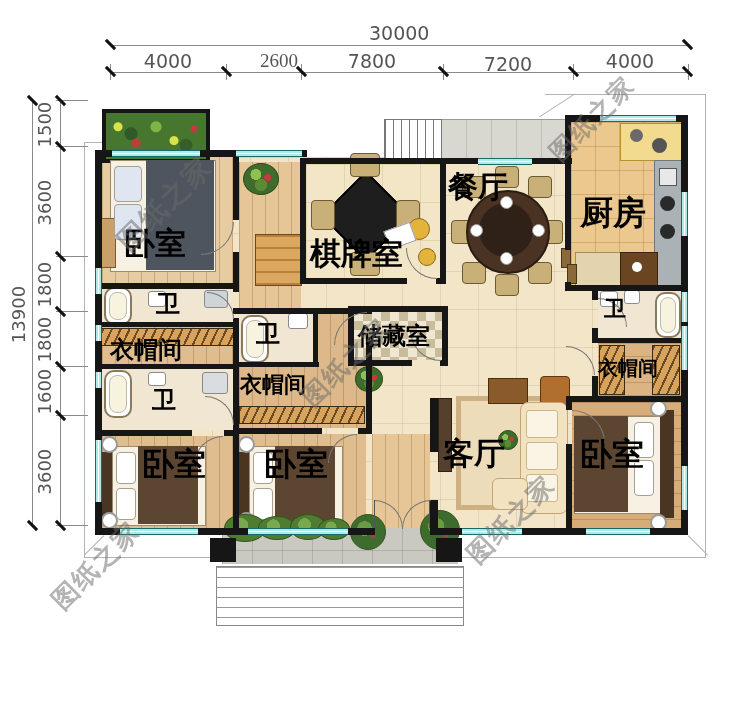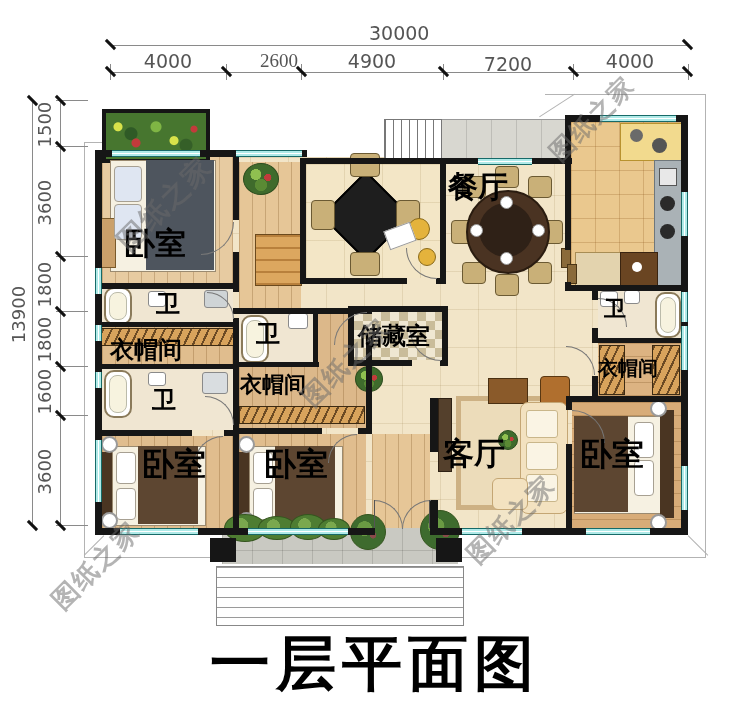--- a/index.html
+++ b/index.html
@@ -58,21 +58,21 @@
   <div class="dim-line" style="left:573px;top:64px;width:1px;height:16px;"></div>
   <div class="dim-line" style="left:688px;top:64px;width:1px;height:16px;"></div>
   <div class="tick" style="left:104px;top:70px;"></div>
   <div class="tick" style="left:220px;top:70px;"></div>
   <div class="tick" style="left:295px;top:70px;"></div>
   <div class="tick" style="left:437px;top:70px;"></div>
   <div class="tick" style="left:567px;top:70px;"></div>
   <div class="tick" style="left:681px;top:70px;"></div>
   <div class="dim-text" style="left:133px;top:50px;width:70px;text-align:center;">4000</div>
   <div class="dim-text" style="left:228px;top:50px;width:70px;text-align:right;font-family:Liberation Serif, serif;">2600</div>
-  <div class="dim-text" style="left:337px;top:50px;width:70px;text-align:center;">4900</div>
+  <div class="dim-text" style="left:337px;top:50px;width:70px;text-align:center;">7800</div>
   <div class="dim-text" style="left:473px;top:53px;width:70px;text-align:center;">7200</div>
   <div class="dim-text" style="left:595px;top:50px;width:70px;text-align:center;">4000</div>
 
   <div class="dim-line" style="left:32px;top:100px;width:1px;height:425px;"></div>
   <div class="tick" style="left:26px;top:99px;"></div>
   <div class="tick" style="left:26px;top:524px;"></div>
   <div class="dim-text-v" style="left:-20px;top:304px;width:76px;">13900</div>
 
   <div class="dim-line" style="left:60px;top:100px;width:1px;height:425px;"></div>
   <div class="dim-line" style="left:56px;top:100px;width:32px;height:1px;"></div>
@@ -330,28 +330,29 @@
   <div class="abs" style="left:216px;top:566px;width:246px;height:58px;background:repeating-linear-gradient(to bottom,#9a9a9a 0 1px,#ffffff 1px 10px);border:1px solid #888;z-index:1;"></div>
 
   <div class="label" style="left:124px;top:228px;font-size:31px;">卧室</div>
   <div class="label" style="left:156px;top:292px;font-size:24px;">卫</div>
   <div class="label" style="left:110px;top:338px;font-size:24px;">衣帽间</div>
   <div class="label" style="left:152px;top:388px;font-size:24px;">卫</div>
   <div class="label" style="left:142px;top:448px;font-size:32px;">卧室</div>
   <div class="label" style="left:256px;top:322px;font-size:24px;">卫</div>
   <div class="label" style="left:240px;top:374px;font-size:22px;">衣帽间</div>
   <div class="label" style="left:264px;top:448px;font-size:32px;">卧室</div>
+  <div class="label" style="left:310px;top:238px;font-size:31px;">棋牌室</div>
   <div class="label" style="left:448px;top:172px;font-size:30px;">餐厅</div>
+  <div class="label" style="left:580px;top:196px;font-size:33px;">厨房</div>
   <div class="label" style="left:358px;top:324px;font-size:24px;">储藏室</div>
   <div class="label" style="left:443px;top:438px;font-size:31px;">客厅</div>
   <div class="label" style="left:604px;top:298px;font-size:22px;">卫</div>
   <div class="label" style="left:598px;top:358px;font-size:20px;">衣帽间</div>
   <div class="label" style="left:580px;top:438px;font-size:32px;">卧室</div>
 
   <div class="wm" style="left:105px;top:185px;font-size:28px;">图纸之家</div>
   <div class="wm" style="left:538px;top:102px;font-size:25px;">图纸之家</div>
   <div class="wm" style="left:290px;top:345px;font-size:26px;">图纸之家</div>
   <div class="wm" style="left:40px;top:548px;font-size:26px;">图纸之家</div>
   <div class="wm" style="left:455px;top:502px;font-size:26px;">图纸之家</div>
 
-  <div class="label" style="left:0;top:634px;width:750px;text-align:center;font-size:60px;letter-spacing:6px;">一层平面图</div>
 
 </div>
 
 </body></html>

